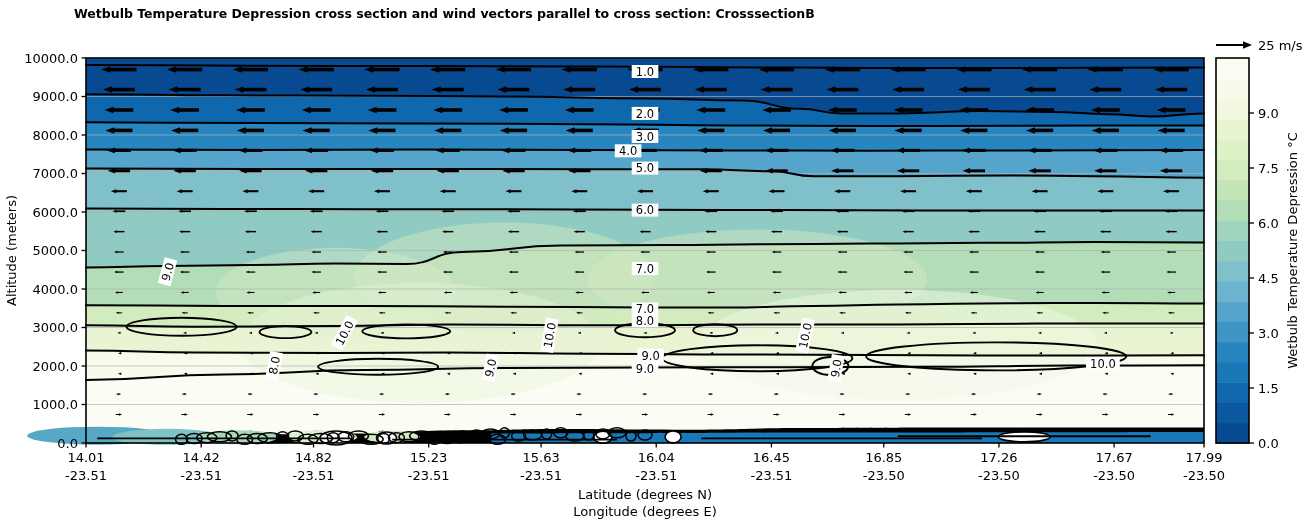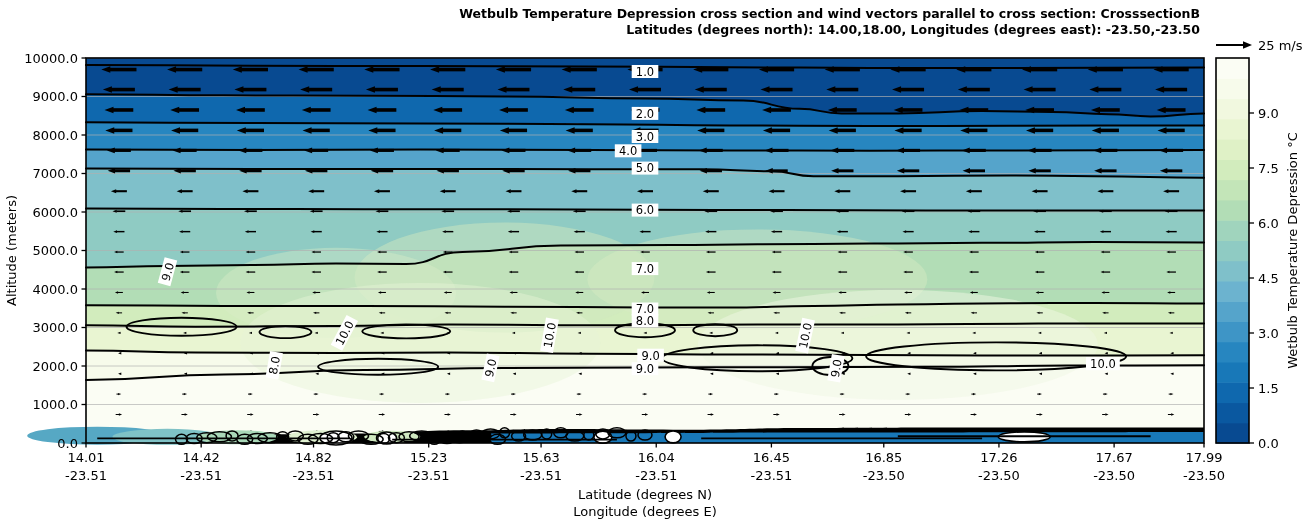--- a/index.html
+++ b/index.html
@@ -1,37 +1,36 @@
 <!DOCTYPE html>
 <html><head>
 <meta charset="utf-8">
 <style>
   html,body{margin:0;padding:0;}
   body{
     width:1312px;height:526px;background:#ffffff;overflow:hidden;
     font-family:"DejaVu Sans","Liberation Sans",sans-serif;
   }
   #root{position:relative;width:1312px;height:526px;}
-  .title-block{position:absolute;left:80px;top:6px;width:1120px;text-align:right;}
+  .title-block{position:absolute;left:74px;top:6px;width:1120px;}
   .title-line{font-size:12.5px;font-weight:bold;color:#000;line-height:15.6px;white-space:nowrap;}
   svg{display:block;}
   .axis-text{font-size:13px;fill:#000;}
   .axis-title{font-size:13px;fill:#000;}
   .cbar-text{font-size:13px;fill:#000;}
   .clabel{font-size:11.5px;fill:#000;font-family:"DejaVu Sans","Liberation Sans",sans-serif;}
   .ref-text{font-size:13px;fill:#000;}
 </style>
 </head>
 <body>
 
 <div id="root">
 
   <div class="title-block">
     <div class="title-line">Wetbulb Temperature Depression cross section and wind vectors parallel to cross section: CrosssectionB</div>
-    <div class="title-line">Latitudes (degrees north): 14.00,18.00, Longitudes (degrees east): -23.50,-23.50</div>
   </div>
 
   <svg id="fig" width="1312" height="526">
     <defs>
       <clipPath id="plotclip">
           <rect x="0" y="0" width="1" height="1"></rect>
         </clipPath>
       <marker id="wa" markerWidth="5" markerHeight="5" refX="4" refY="2.5" orient="auto">
         <path d="M0,0 L5,2.5 L0,5 z" fill="#000"></path>
       </marker>

